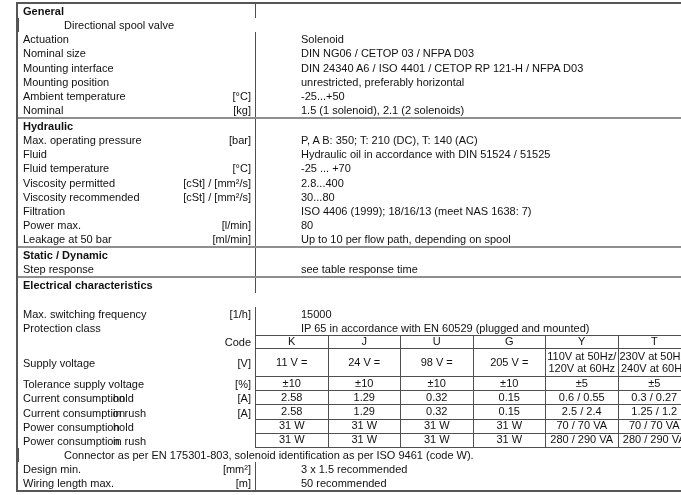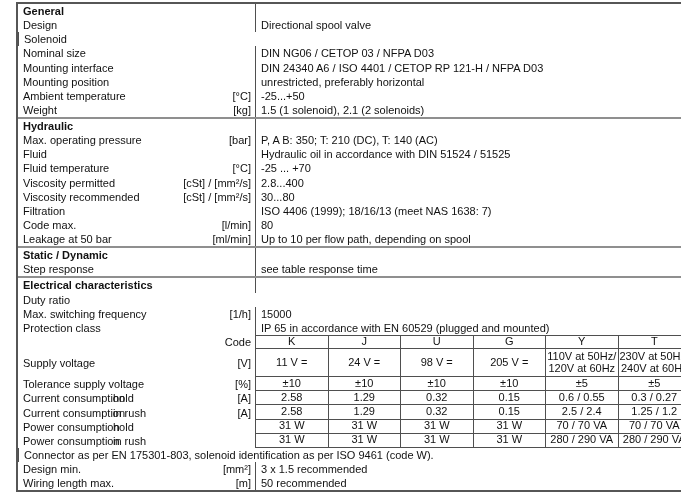--- a/index.html
+++ b/index.html
@@ -45,41 +45,41 @@
   .gridrow .right{border-bottom:1px solid var(--line);}
   .grid-top .right{border-top:1px solid var(--line);}
   .cell{
     flex:1 1 0;height:100%;box-sizing:border-box;
     display:flex;align-items:center;justify-content:center;
     text-align:center;white-space:pre-line;line-height:1.08;
     overflow:hidden;
   }
   .cell + .cell{border-left:1px solid var(--line);}
   .section-title{font-weight:700;}
-  .value{overflow:hidden;text-overflow:clip;}
+  .value{overflow:hidden;text-overflow:clip;margin-left:40px;}
 </style>
 </head>
 <body>
 
 <div class="spec-table" id="spec-table">
     <div class="row">
       <div class="left">
         <span class="section-title">General</span>
       </div>
       <div class="right"></div>
     </div>
     <div class="row">
-      <div class="left">
-        <span class="label">Design</span>
-      </div>
       <div class="right">
         <span class="value">Directional spool valve</span>
       </div>
     </div>
     <div class="row">
+      <div class="left">
+        <span class="label">Actuation</span>
+      </div>
       <div class="right">
         <span class="value">Solenoid</span>
       </div>
     </div>
     <div class="row">
       <div class="left">
         <span class="label">Nominal size</span>
       </div>
       <div class="right">
         <span class="value">DIN NG06 / CETOP 03 / NFPA D03</span>
@@ -105,21 +105,21 @@
       <div class="left">
         <span class="label">Ambient temperature</span>
         <span class="unit">[°C]</span>
       </div>
       <div class="right">
         <span class="value">-25...+50</span>
       </div>
     </div>
     <div class="row">
       <div class="left">
-        <span class="label">Weight</span>
+        <span class="label">Nominal</span>
         <span class="unit">[kg]</span>
       </div>
       <div class="right">
         <span class="value">1.5 (1 solenoid), 2.1 (2 solenoids)</span>
       </div>
     </div>
     <div class="row section-start">
       <div class="left">
         <span class="section-title">Hydraulic</span>
       </div>
@@ -172,21 +172,21 @@
     <div class="row">
       <div class="left">
         <span class="label">Filtration</span>
       </div>
       <div class="right">
         <span class="value">ISO 4406 (1999); 18/16/13 (meet NAS 1638: 7)</span>
       </div>
     </div>
     <div class="row">
       <div class="left">
-        <span class="label">Code max.</span>
+        <span class="label">Power max.</span>
         <span class="unit">[l/min]</span>
       </div>
       <div class="right">
         <span class="value">80</span>
       </div>
     </div>
     <div class="row">
       <div class="left">
         <span class="label">Leakage at 50 bar</span>
         <span class="unit">[ml/min]</span>
@@ -209,23 +209,20 @@
         <span class="value">see table response time</span>
       </div>
     </div>
     <div class="row section-start">
       <div class="left">
         <span class="section-title">Electrical characteristics</span>
       </div>
       <div class="right"></div>
     </div>
     <div class="row">
-      <div class="left">
-        <span class="label">Duty ratio</span>
-      </div>
     </div>
     <div class="row">
       <div class="left">
         <span class="label">Max. switching frequency</span>
         <span class="unit">[1/h]</span>
       </div>
       <div class="right">
         <span class="value">15000</span>
       </div>
     </div>

